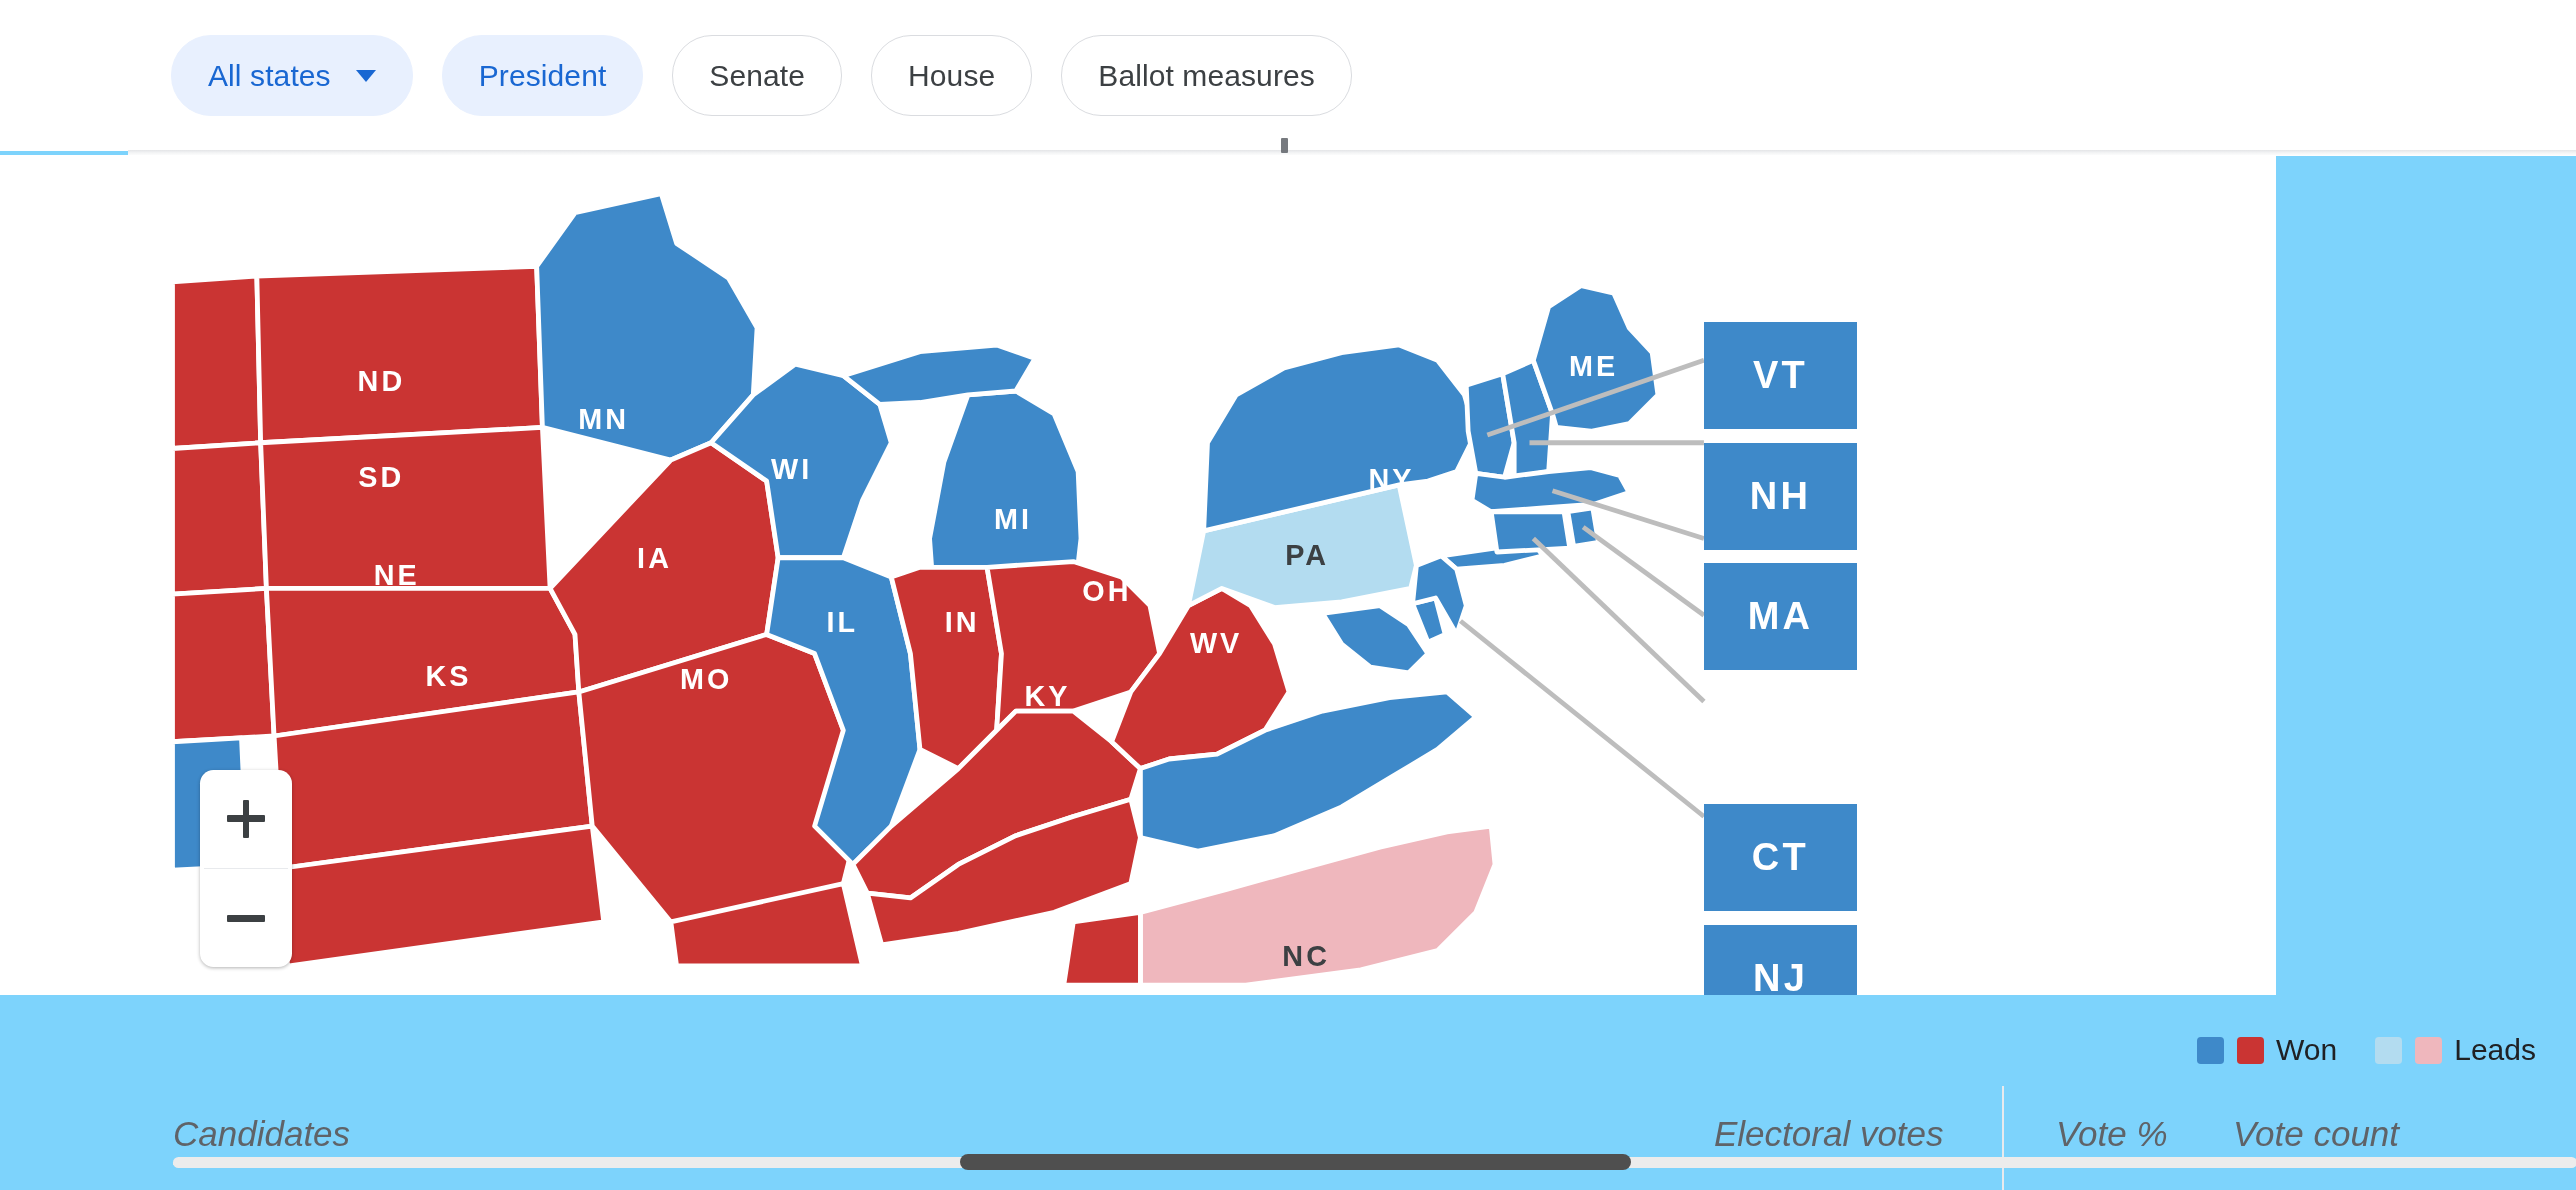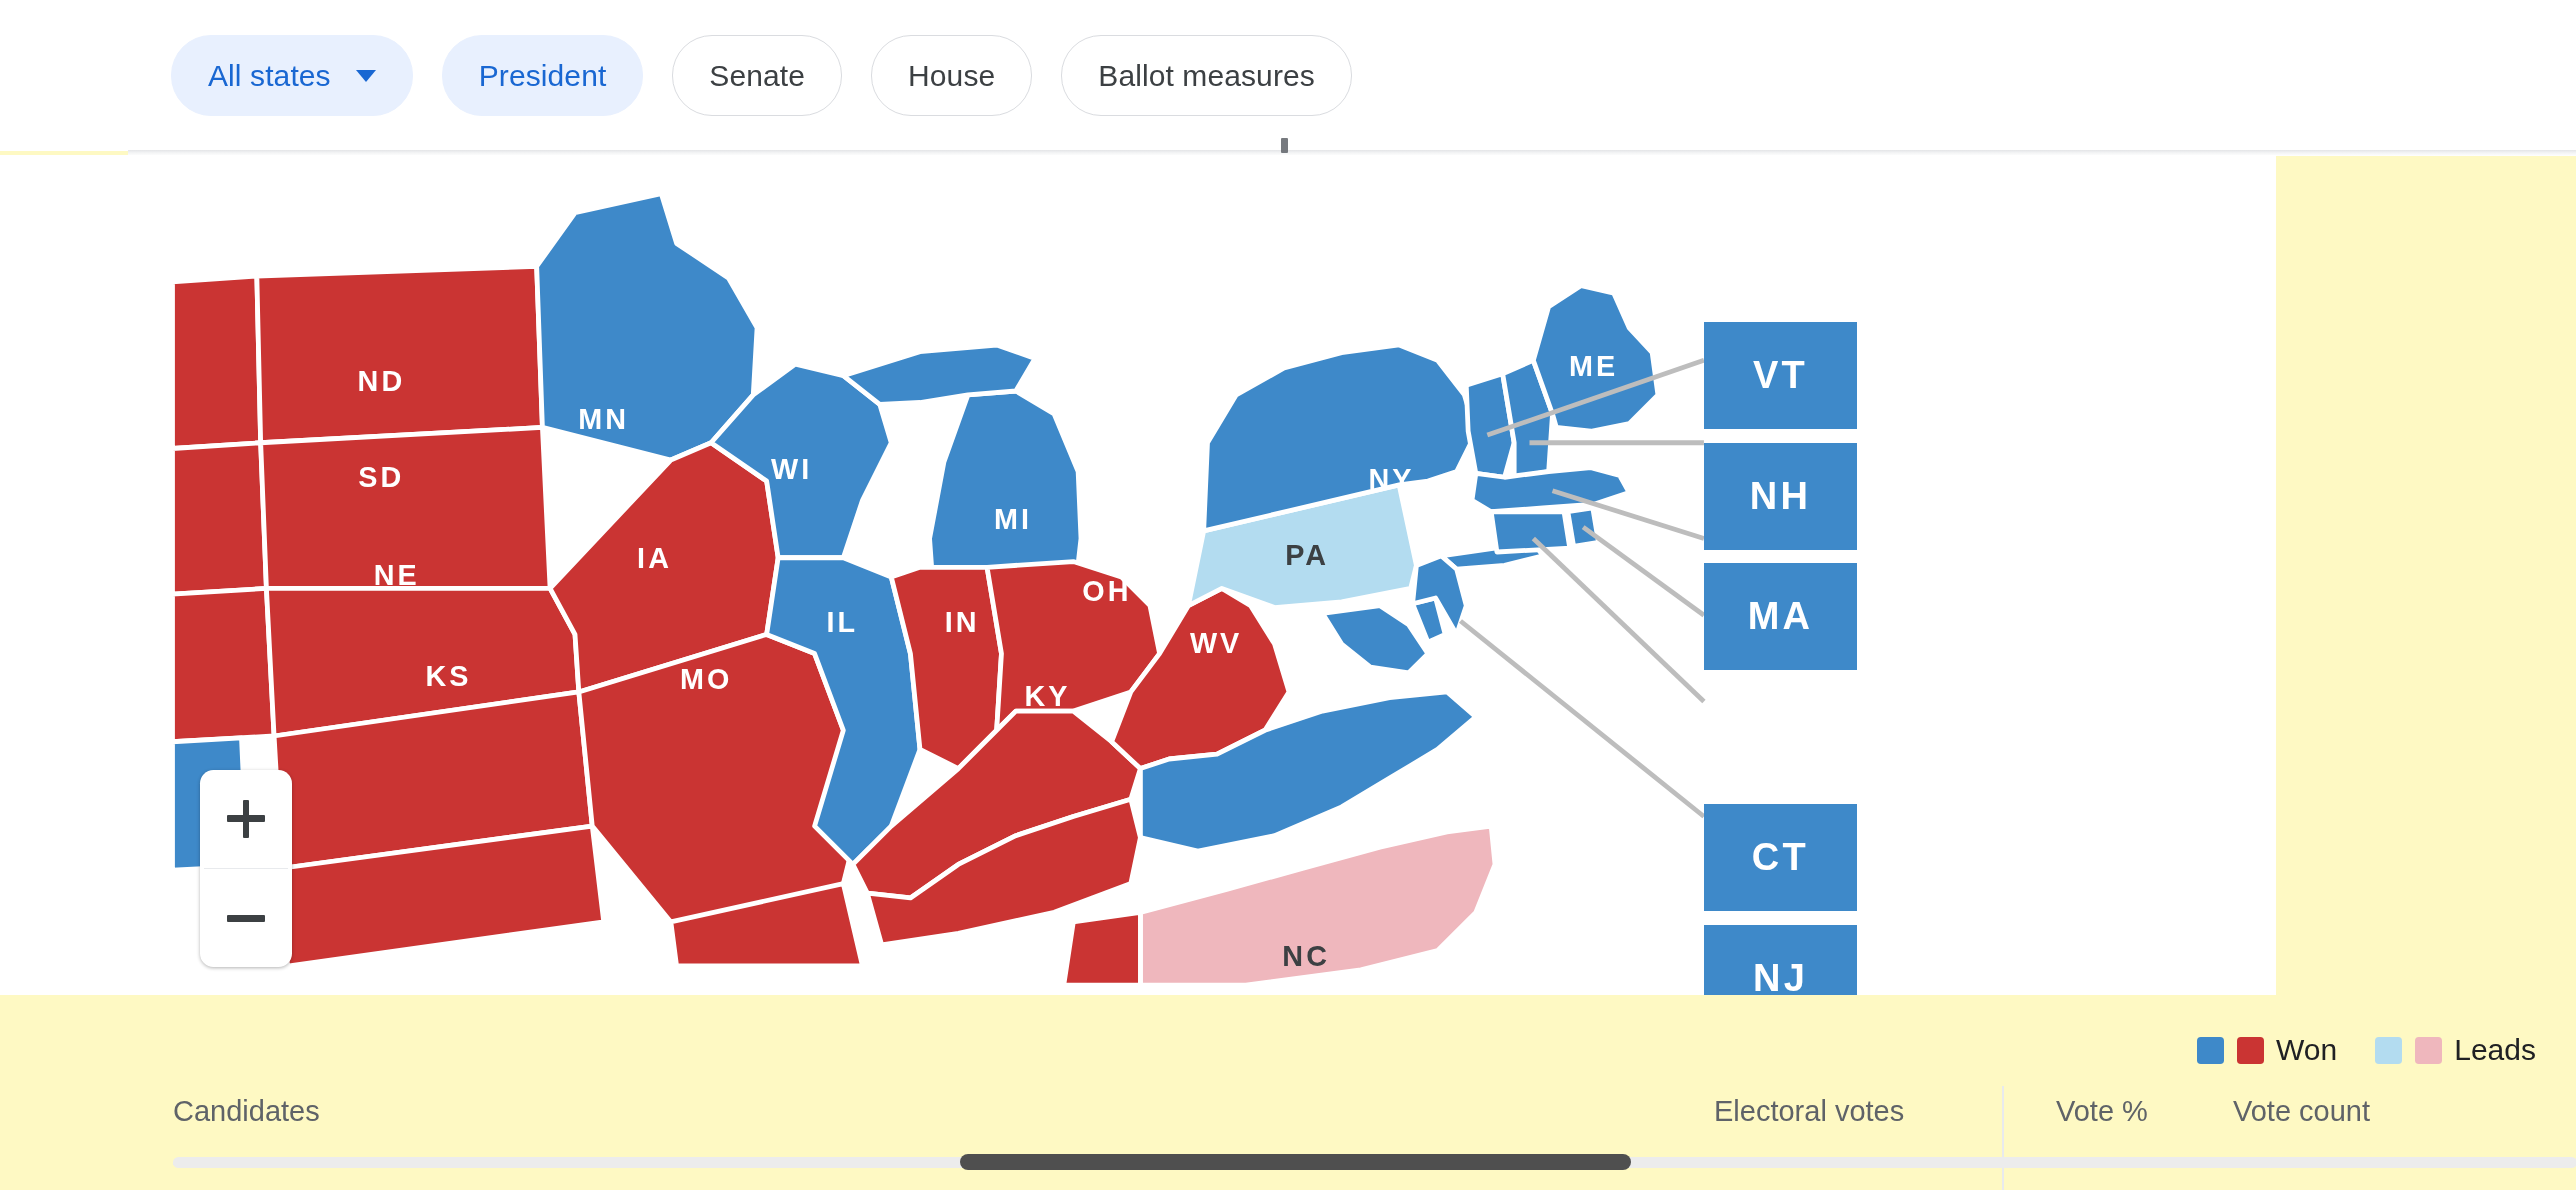--- a/index.html
+++ b/index.html
@@ -2,21 +2,21 @@
 <html><head>
 <meta charset="utf-8">
 <style>
   * { box-sizing: border-box; margin: 0; padding: 0; }
   html, body {
     width: 2576px; height: 1190px;
     background: #ffffff;
     font-family: "Liberation Sans", sans-serif;
     overflow: hidden;
   }
-  #root { position: relative; width: 2576px; height: 1190px; background:#fef9c3; }
+  #root { position: relative; width: 2576px; height: 1190px; background:#7dd3fc; }
 
   
   #toolbar {
     position: absolute; left: 0; top: 0; width: 2576px; height: 151px;
     display: flex; align-items: center; gap: 0; padding-left: 171px;
     background: #ffffff;
   }
   .chip {
     display: flex; align-items: center; justify-content: center;
     height: 81px; border-radius: 40px;
@@ -92,22 +92,23 @@
   }
   .legend-item { display: flex; align-items: center; gap: 12.5px; margin-top: 28px; }
   .sw { width: 27px; height: 27px; border-radius: 3.8px; }
   .legend-text { font-size: 30px; color: #202124; }
 
   
   #table-head {
     position: absolute; left: 0; top: 1089px; width: 2576px; height: 67px;
   }
   .th {
-    position: absolute; font-size: 29px; color: #5f6368; white-space: nowrap;
-    top: 6px;
+    position: absolute; font-size: 35px; color: #5f6368; white-space: nowrap;
+    top: 25px;
+    font-style: italic;
   }
   #th-candidates { left: 173px; }
   #th-electoral { left: 1714px; }
   #th-votepct   { left: 2056px; }
   #th-votecount { left: 2233px; }
   #th-rule {
     position: absolute; left: 173px; top: 1162px; width: 2404px; height: 2.9px;
     background: #e8eaed;
   }
   #col-divider {

